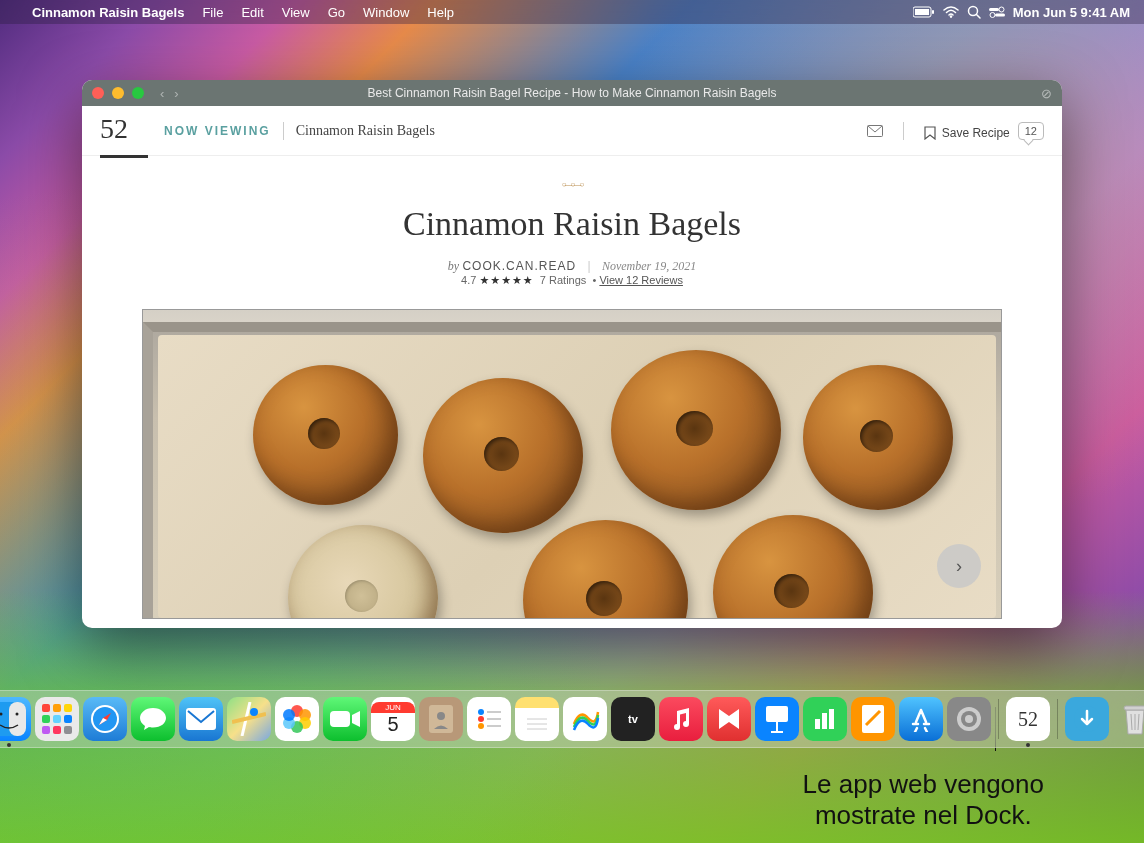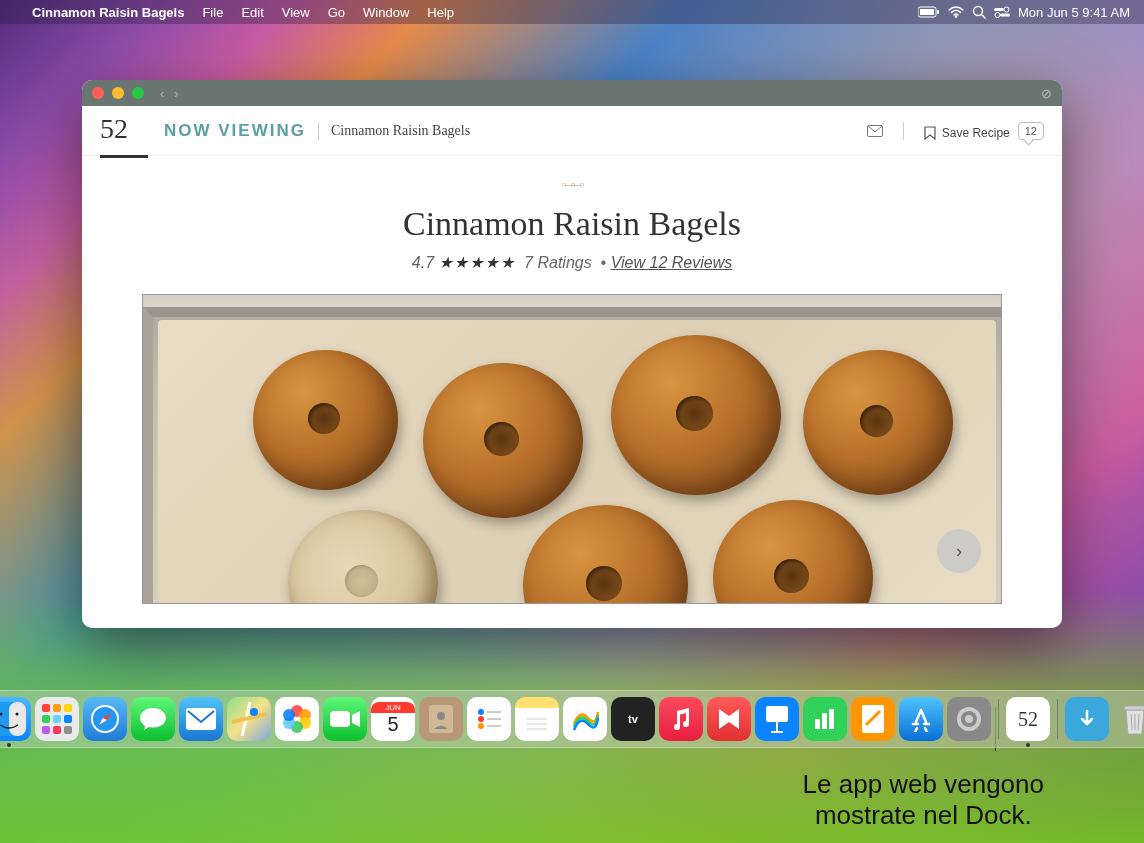--- a/index.html
+++ b/index.html
@@ -26,21 +26,21 @@
   background: rgba(40,30,60,0.35);
   backdrop-filter: blur(20px);
   display: flex; align-items: center;
   padding: 0 14px;
   color: #fff;
   font-size: 13px;
   z-index: 100;
 }
 .menubar .left { display: flex; align-items: center; gap: 18px; }
 .menubar .left .app-name { font-weight: 600; }
-.menubar .right { margin-left: auto; display: flex; align-items: center; gap: 8px; }
+.menubar .right { margin-left: auto; display: flex; align-items: center; gap: 8px; font-weight: bold; }
 .menubar .apple { font-size: 14px; }
 .menubar .icon { display: inline-flex; }
 
 
 .window {
   position: absolute;
   left: 82px; top: 80px;
   width: 980px; height: 548px;
   background: #fff;
   border-radius: 10px;
@@ -74,21 +74,21 @@
 .brand52 {
   font-family: Georgia, serif;
   font-size: 28px;
   color: #333;
   padding-right: 20px;
   border-bottom: 3px solid #333;
   margin-right: 16px;
   padding-bottom: 10px;
   margin-top: 10px;
 }
-.nowviewing { letter-spacing: 2px; color: #5aa0a0; font-size: 17px; font-weight: 600; text-align: right; }
+.nowviewing { letter-spacing: 2px; color: #5aa0a0; font-size: 12px; font-weight: 600; text-align: right; }
 .divider-v { width: 1px; height: 18px; background: #ccc; margin: 0 12px; }
 .crumb { color: #444; font-family: Georgia, serif; font-size: 14px;}
 .subheader .right { margin-left: auto; display: flex; align-items: flex-end; gap: 8px; color: #555;}
 .save-recipe { display: flex; align-items: center; gap: 6px; font-size: 12px; color: #444;}
 .comment-badge { border: 1px solid #bbb; border-radius: 4px; padding: 2px 6px; font-size: 11px; position: relative;}
 .comment-badge::after { content:''; position:absolute; bottom:-5px; left:6px; width:6px; height:6px; background:#fff; border-right:1px solid #bbb; border-bottom:1px solid #bbb; transform: rotate(45deg);}
 
 .content {
   flex: 1;
   overflow: hidden;
@@ -97,21 +97,21 @@
   position: relative;
 }
 .category { color: #b88a4a; letter-spacing: 3px; font-size: 11px; font-weight: 600;}
 .cat-orn { display:flex; justify-content:center; margin-top:2px; color:#b88a4a; font-size:8px; letter-spacing:-2px;}
 .recipe-title { font-family: Georgia, 'Times New Roman', serif; font-size: 34px; color: #333; margin-top: 16px; font-weight: 400;}
 .byline { margin-top: 16px; color: #777; font-size: 12px;}
 .byline .by { font-style: italic; font-family: Georgia, serif; }
 .byline .author { color: #555; letter-spacing: 1px; }
 .byline .sep { margin: 0 8px; color: #ccc;}
 .byline .date { font-style: italic; font-family: Georgia, serif; color: #888;}
-.ratings { margin-top: 10px; font-size: 16px; color: #666; font-style: italic;}
+.ratings { font-size: 11px; color: #666;}
 .ratings .stars { color: #333; letter-spacing: 1px;}
 .ratings a { color: #555;}
 
 .hero {
   margin: 22px 60px 0;
   height: 310px;
   background: linear-gradient(180deg, #d5d0c6 0%, #e8e0d2 20%, #ddd3c0 100%);
   border: 1px solid #999;
   position: relative;
   overflow: hidden;
@@ -281,20 +281,21 @@
   <div class="titlebar">
     <div class="traffic">
       <span class="tl-close"></span>
       <span class="tl-min"></span>
       <span class="tl-max"></span>
     </div>
     <div class="navarrows">
       <span>‹</span>
       <span>›</span>
     </div>
+    <div class="title">Best Cinnamon Raisin Bagel Recipe - How to Make Cinnamon Raisin Bagels</div>
     <div class="noentry">⊘</div>
   </div>
 
   <div class="subheader">
     <div class="brand52">52</div>
     <span class="nowviewing">NOW VIEWING</span>
     <span class="divider-v"></span>
     <span class="crumb">Cinnamon Raisin Bagels</span>
     <div class="right">
       <span>
@@ -310,20 +311,26 @@
           </svg>
         <span>Save Recipe</span>
       </span>
       <span class="comment-badge">12</span>
     </div>
   </div>
 
   <div class="content">
     <div class="cat-orn">○—○—○</div>
     <h1 class="recipe-title">Cinnamon Raisin Bagels</h1>
+    <div class="byline">
+      <span class="by">by</span>
+      <span class="author">COOK.CAN.READ</span>
+      <span class="sep">|</span>
+      <span class="date">November 19, 2021</span>
+    </div>
     <div class="ratings">
       <span>4.7</span>
       <span class="stars">★★★★★</span>
       &nbsp;<span>7 Ratings</span>
       &nbsp;•&nbsp;<a href="#">View 12 Reviews</a>
     </div>
 
     <div class="hero">
       <div class="tray"></div>
       <div class="parchment"></div>

